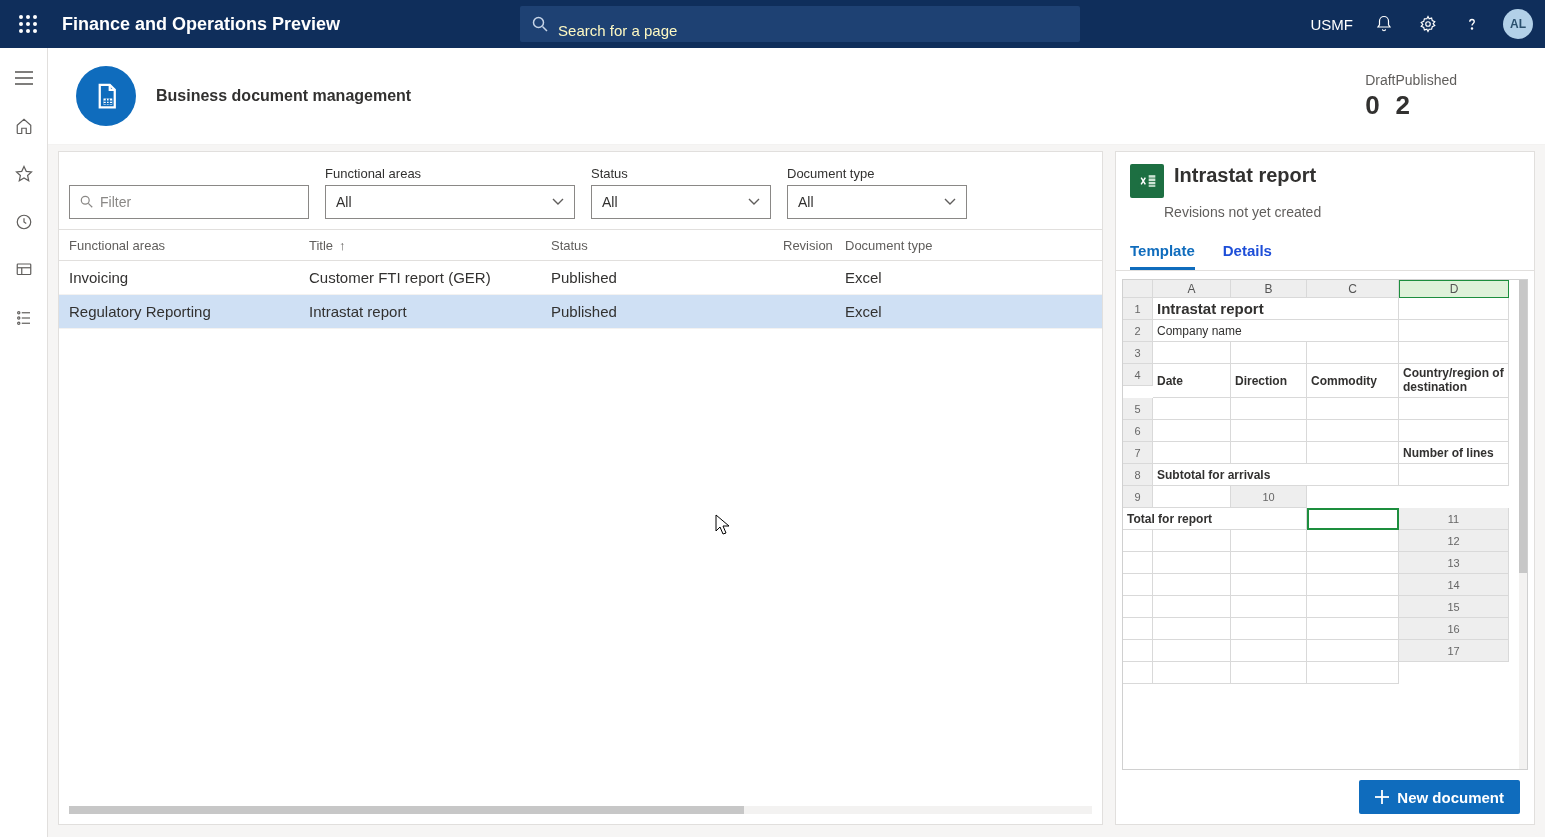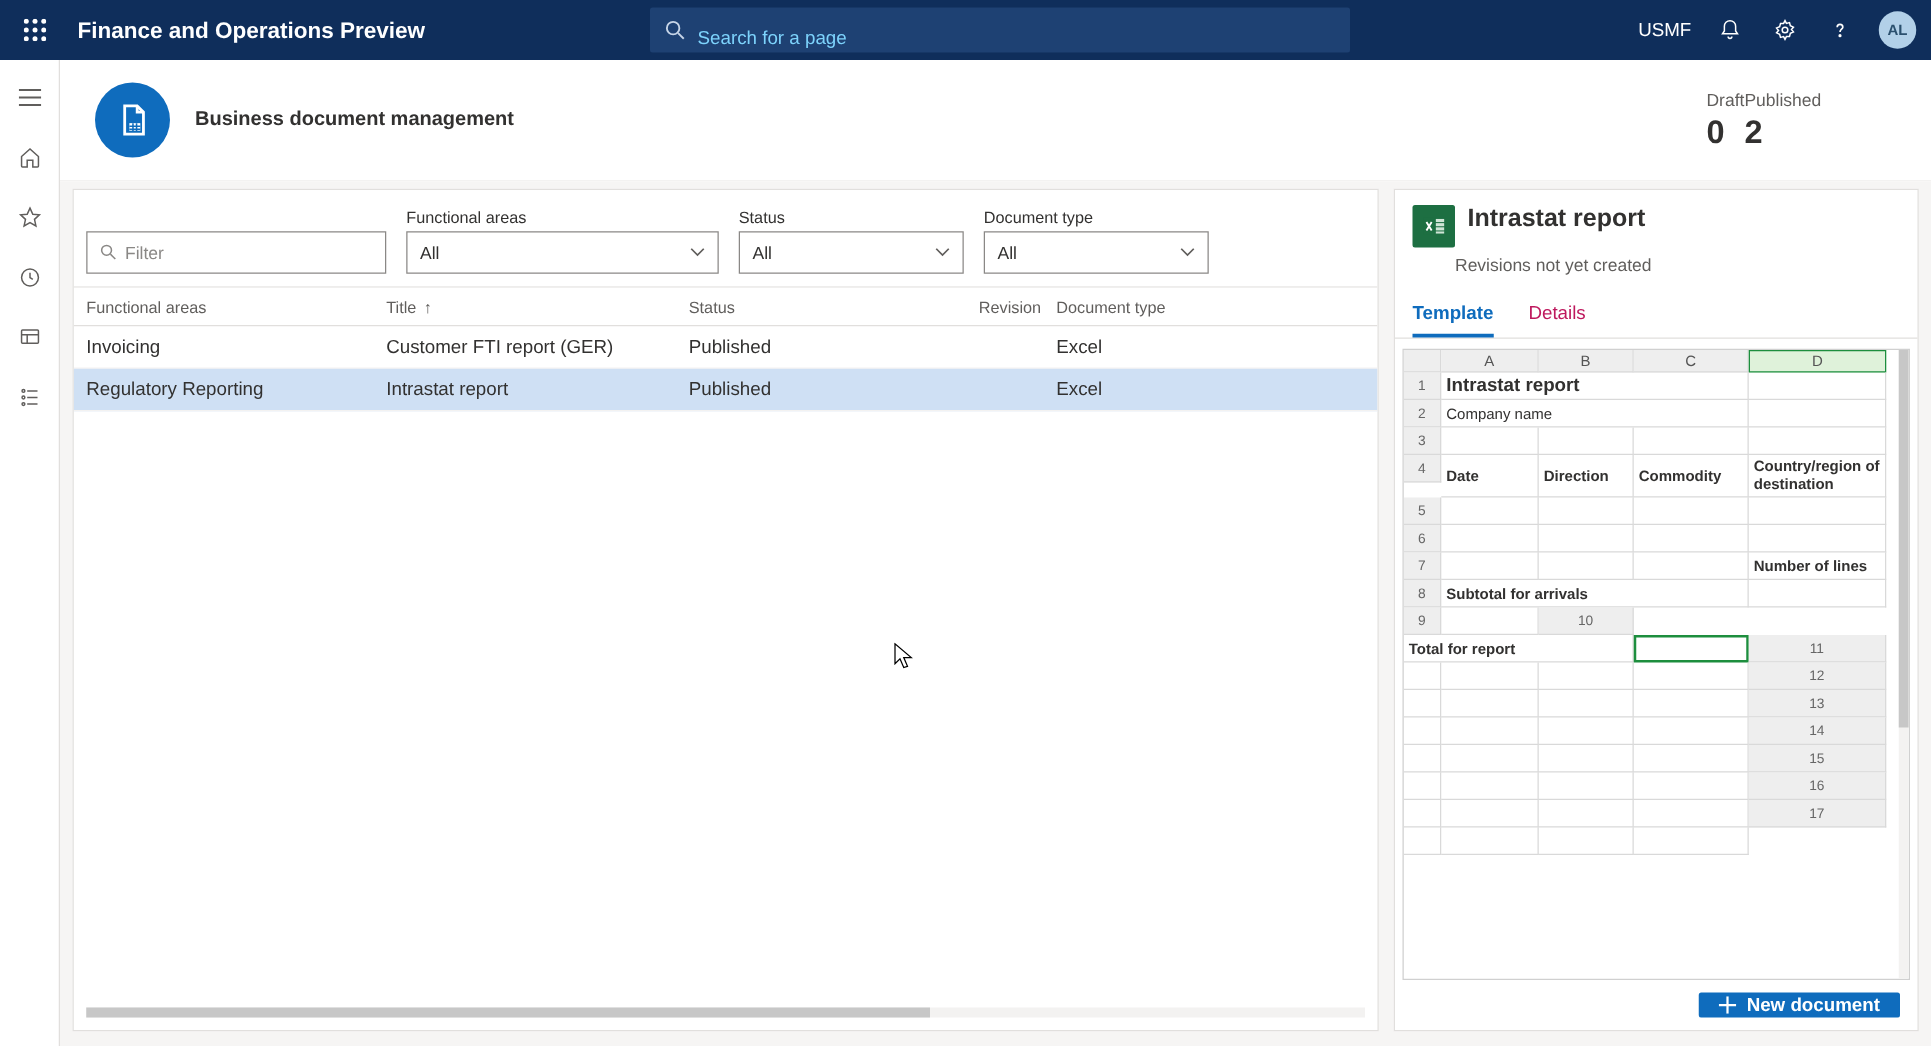--- a/index.html
+++ b/index.html
@@ -4,21 +4,21 @@
 <style>
 * { box-sizing: border-box; margin: 0; padding: 0; }
 body { font-family: "Segoe UI", Arial, sans-serif; font-size: 14px; color: #323130; background: #fff; width: 1545px; height: 837px; overflow: hidden; }
 
 
 .topbar { background: #0f2e5b; color: #fff; height: 48px; display: flex; align-items: center; padding: 0 12px; }
 .topbar .waffle { width: 32px; height: 32px; display:flex; align-items:center; justify-content:center; cursor:pointer; margin-right: 18px; }
 .topbar .app-title { font-size: 18px; font-weight: 600; }
 .topbar .search-wrap { margin-left: 180px; width: 560px; height: 36px; background: #1e4173; border-radius: 2px; display:flex; align-items:center; padding: 0 12px; color:#c7d5e8; }
 .topbar .search-wrap svg { flex:0 0 auto; margin-right: 10px; }
-.topbar .search-placeholder { color:#7dd3fc; font-size:15px;margin-top:12px; }
+.topbar .search-placeholder { color:#fef9c3; font-size:15px;margin-top:12px; }
 .topbar .right { margin-left:auto; display:flex; align-items:center; gap:18px; }
 .topbar .right .org { font-size:15px; }
 .topbar .ticon { width:26px; height:26px; display:flex; align-items:center; justify-content:center; cursor:pointer; }
 .topbar .avatar { width:30px; height:30px; border-radius:50%; background:#b2d0e8; color:#2b506e; display:flex; align-items:center; justify-content:center; font-size:12px; font-weight:600; }
 
 
 .layout { display:flex; height: calc(837px - 48px); }
 .rail { width:48px; border-right:1px solid #e1dfdd; display:flex; flex-direction:column; align-items:center; padding-top:18px; gap:24px; }
 .rail .ricon { width:24px; height:24px; display:flex; align-items:center; justify-content:center; color:#605e5c; cursor:pointer; }
 
@@ -58,38 +58,38 @@
 .hscroll { position:absolute; left:10px; right:10px; bottom:10px; height:8px; background:#f3f2f1;}
 .hscroll .thumb { height:100%; width:66%; background:#c7c7c7; }
 
 
 .detail { width:420px; background:#fff; border:1px solid #e1dfdd; display:flex; flex-direction:column; position:relative;}
 .detail-top { display:flex; padding:12px 14px 0 14px; gap:10px; }
 .xicon { width:34px; height:34px; background:#1d6f42; color:#fff; display:flex; align-items:center; justify-content:center; border-radius:2px; }
 .dtitle { font-size:20px; font-weight:600; }
 .dsub { color:#605e5c; font-size:14px; margin-top:6px; margin-left:48px; }
 .tabs { display:flex; gap:28px; margin-top:22px; padding:0 14px; border-bottom:1px solid #e1dfdd;}
-.tab { padding-bottom:8px; font-size:15px; color:#be185d; cursor:pointer; }
+.tab { padding-bottom:8px; font-size:15px; color:#1d4ed8; cursor:pointer;font-weight:bold; }
 .tab.active { color:#0f6cbd; font-weight:600; border-bottom:3px solid #0f6cbd; }
 
 .sheet { flex:1; overflow:hidden; position:relative; }
 .sheet-inner { position:absolute; left:6px; right:6px; top:8px; bottom:0; border:1px solid #d0d0d0; overflow:hidden;}
 .sgrid { display:grid; grid-template-columns: 30px 78px 76px 92px 110px; }
 .scell { border-right:1px solid #d9d9d9; border-bottom:1px solid #d9d9d9; font-size:12px; padding:2px 4px; height:22px; display:flex; align-items:center; overflow:hidden; white-space:nowrap;}
 .scell.hdr { background:#eee; text-align:center; justify-content:center; color:#555; font-size:12px; height:18px;}
 .scell.activecol { background:#dff2da; border:1px solid #1d8e3e; }
 .scell.rowhdr { background:#eee; justify-content:center; color:#666; font-size:11px;}
 .scell.bold { font-weight:700; font-size:15px; }
 .scell.bold-sm { font-weight:700; }
 .scell.r4 { height:34px; }
 .scell.r10sel { border:2px solid #1d8e3e; }
 .scell.merge { grid-column: span 3; }
 
 .newdoc-row { padding:10px 14px; display:flex; justify-content:flex-end;}
-.newdoc { background:#0f6cbd; color:#fff; border:none; height:20px; padding:0 16px; font-size:15px; font-weight:600; border-radius:2px; display:flex; align-items:center; gap:8px; cursor:pointer;}
+.newdoc { background:#0f6cbd; color:#fff; border:none; height:34px; padding:0 16px; font-size:15px; font-weight:600; border-radius:2px; display:flex; align-items:center; gap:8px; cursor:pointer;}
 .vscroll { position:absolute; right:0; top:0; width:8px; height:100%; background:#f3f2f1;}
 .vscroll .thumb { width:100%; height:60%; background:#c7c7c7;}
 
 .cursor-arrow { position:absolute; left:656px; top:362px; pointer-events:none;}
 
 svg { display:block; }
 </style>
 </head>
 <body>
 

